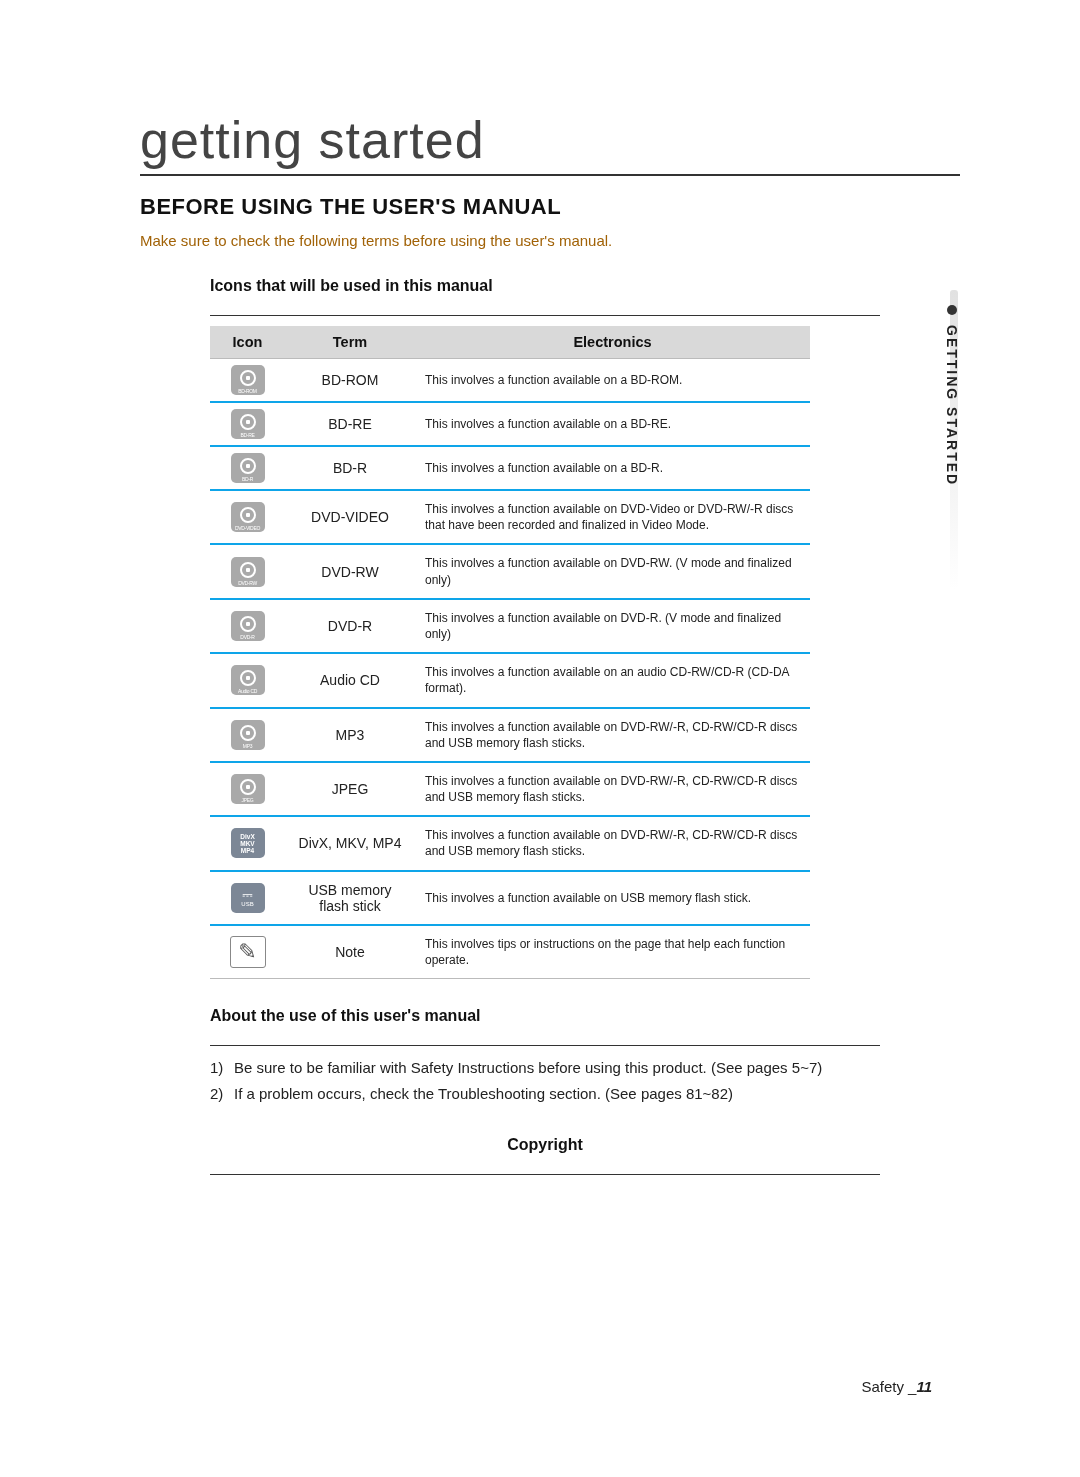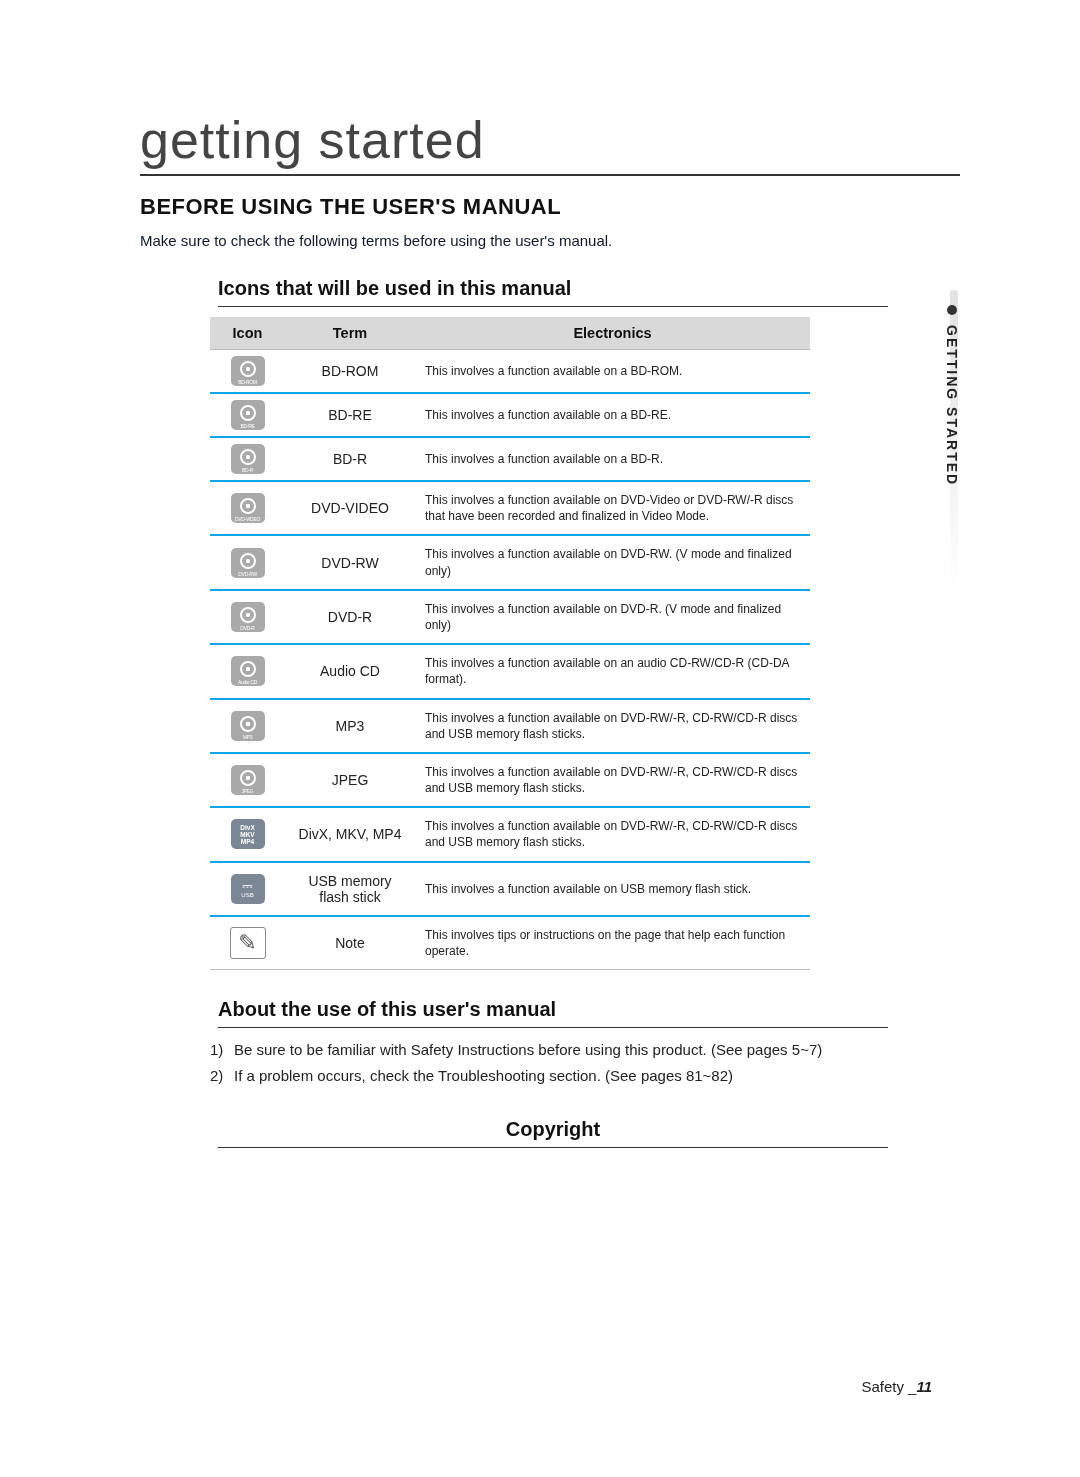--- a/index.html
+++ b/index.html
@@ -28,32 +28,32 @@
   .h2 {
     font-size: 22px;
     font-weight: bold;
     letter-spacing: 0.5px;
     margin: 0 0 12px 0;
     color: #111;
   }
   .intro {
     font-size: 15px;
     margin: 0 0 28px 0;
-    color: #0f172a;
+    color: #a16207;
   }
   .subhead-wrap {
     margin: 0 0 10px 0;
   }
   .subhead {
-    font-size: 20px;
+    font-size: 16px;
     font-weight: bold;
     color: #111;
     border-bottom: 1px solid #333;
-    padding: 0 0 6px 0;
-    margin: 8px;
+    padding: 0 0 20px 0;
+    margin: 0;
     width: 670px;
     box-sizing: border-box;
   }
   .subhead.wide {
     width: 670px;
   }
   .indent {
     margin-left: 70px;
   }
   table.icons {

